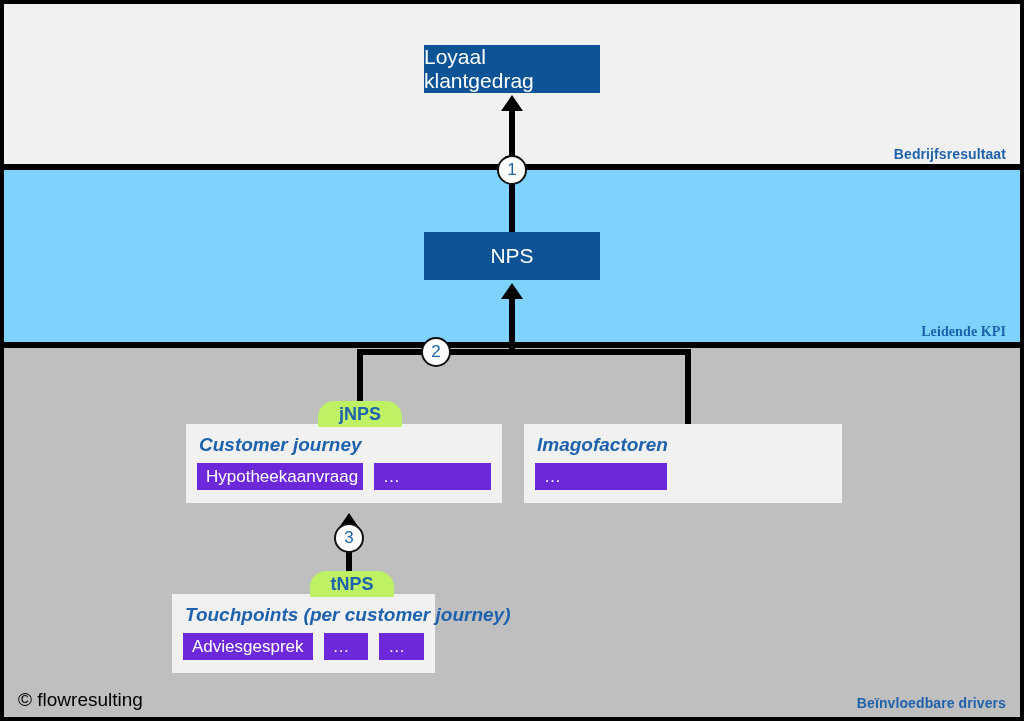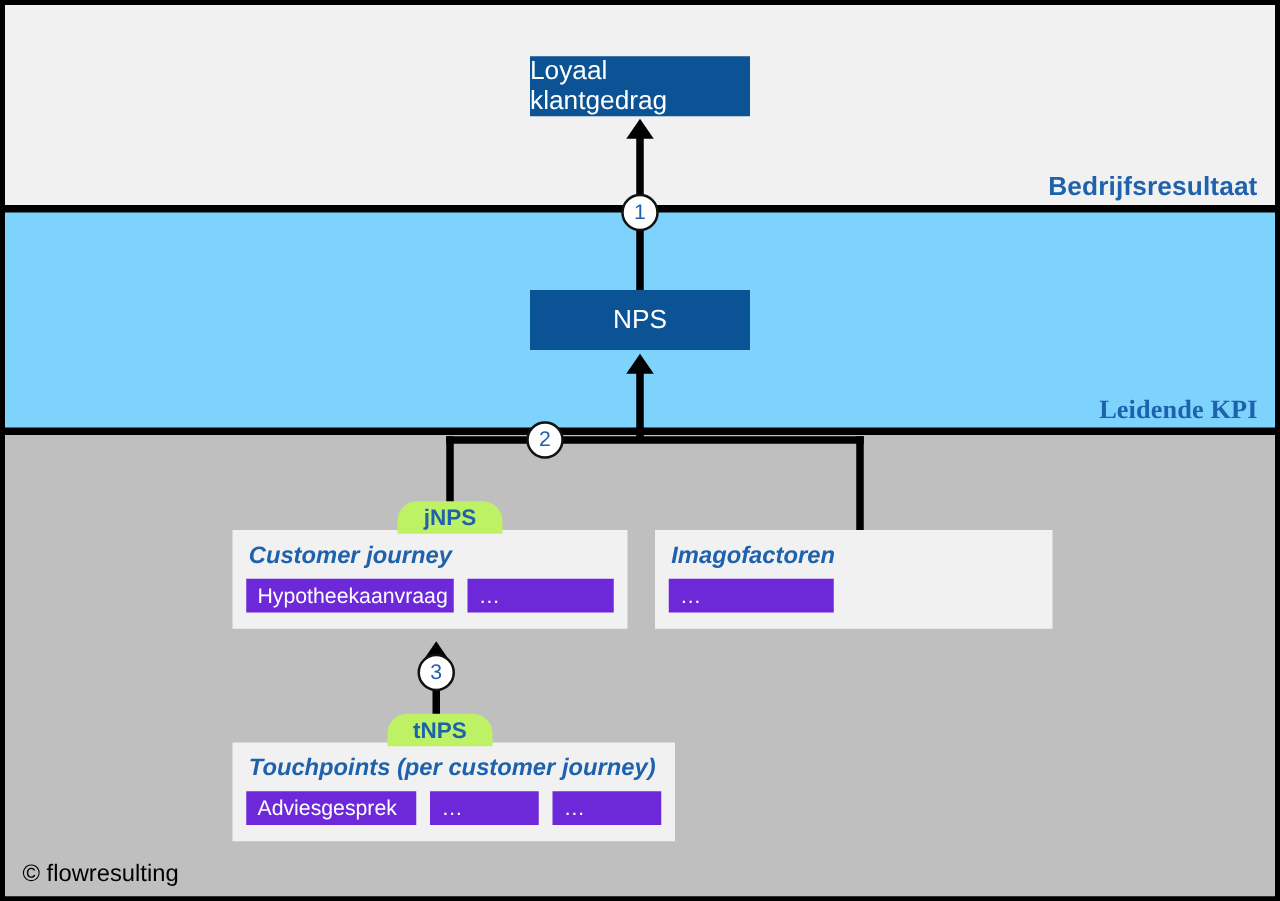--- a/index.html
+++ b/index.html
@@ -23,21 +23,21 @@
     right: 4px;
   }
   #band-result   { top: 4px;   height: 160px; background: #f1f1f1; }
   #band-kpi      { top: 170px; height: 172px; background: #7dd3fc; font-family: Liberation Serif, serif; }
   #band-drivers  { top: 348px; height: 369px; background: #bfbfbf; }
 
   .band-label {
     position: absolute;
     right: 14px;
     color: #1e62ad;
-    font-size: 21px;
+    font-size: 14px;
     font-weight: 600;
     letter-spacing: 0.1px;
     white-space: nowrap;
   }
   #label-result  { bottom: 2px; }
   #label-kpi     { bottom: 2px; }
   #label-drivers { bottom: 6px; }
 
   #copyright {
     position: absolute;
@@ -141,21 +141,21 @@
     font-size: 18px;
     font-weight: 600;
     z-index: 5;
   }
 
   #panel-journeys { left: 186px; top: 424px; width: 316px; }
   #tab-jnps       { left: 318px; top: 401px; width: 84px; height: 26px; }
 
   #panel-imago    { left: 524px; top: 424px; width: 318px; }
 
-  #panel-touch    { left: 186px; top: 594px; width: 354px; }
+  #panel-touch    { left: 172px; top: 594px; width: 263px; }
   #tab-tnps       { left: 310px; top: 571px; width: 84px; height: 26px; }
 
   #chip-hypo  { width: 166px; }
   #chip-dots1 { width: 120px; }
   #chip-betrouw { width: 152px; }
   #chip-dots2 { width: 132px; }
   #chip-advies { width: 138px; }
   #chip-dots3 { width: 88px; }
   #chip-dots4 { width: 88px; }
 </style>
@@ -166,20 +166,21 @@
 
   <div class="band" id="band-result">
     <div class="band-label" id="label-result">Bedrijfsresultaat</div>
   </div>
 
   <div class="band" id="band-kpi">
     <div class="band-label" id="label-kpi">Leidende KPI</div>
   </div>
 
   <div class="band" id="band-drivers">
+    <div class="band-label" id="label-drivers">Beïnvloedbare drivers</div>
     <div id="copyright">© flowresulting</div>
   </div>
 
   <div class="vline" style="left:509px; top:110px; height:122px;"></div>
   <div class="arrow-up" style="left:501px; top:95px;"></div>
   <div class="circle" style="left:497px; top:155px;">1</div>
 
   <div class="vline" style="left:509px; top:298px; height:56px;"></div>
   <div class="arrow-up" style="left:501px; top:283px;"></div>
   <div class="hline" style="left:357px; top:349px; width:334px;"></div>

